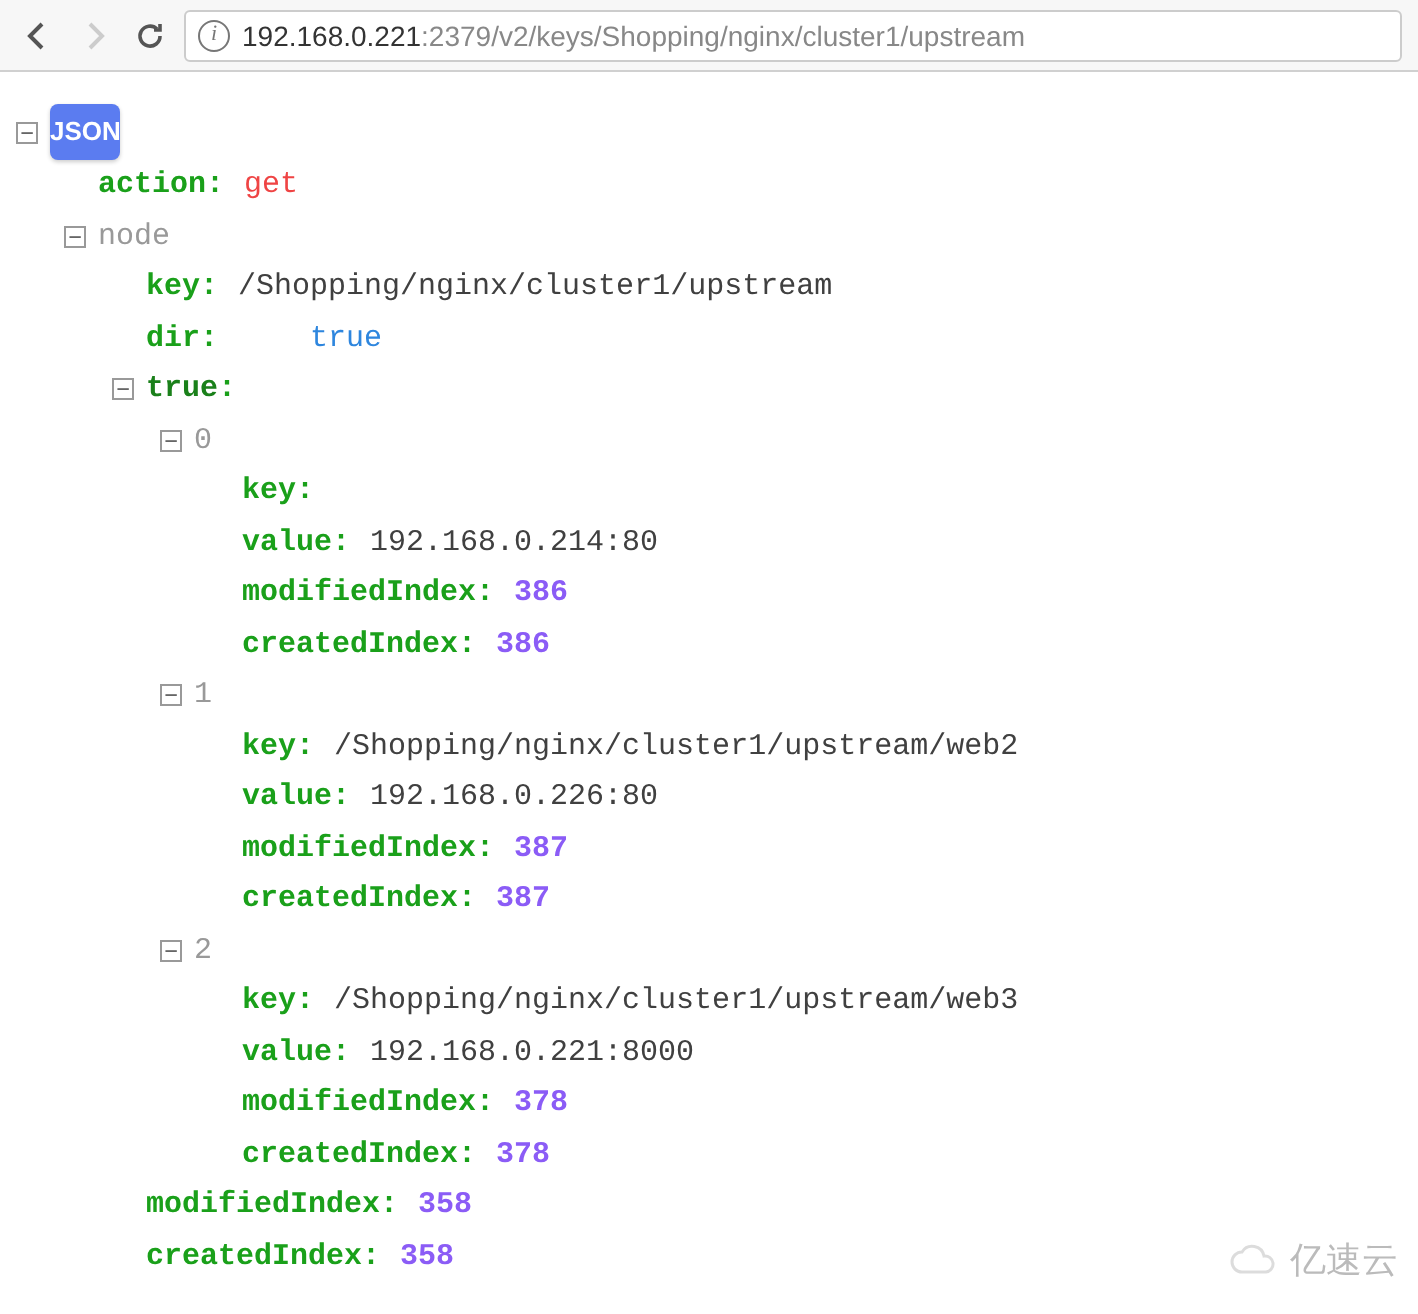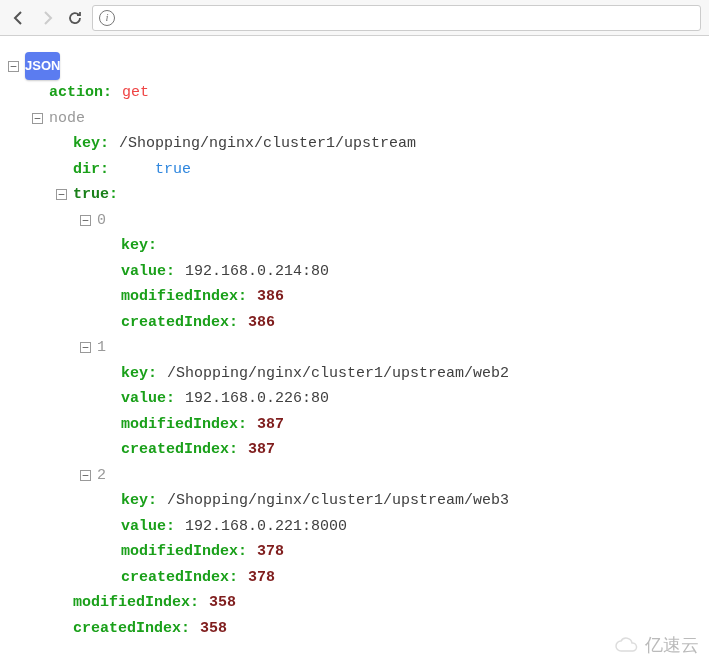--- a/index.html
+++ b/index.html
@@ -111,28 +111,28 @@
     border-radius: 4px;
     font-family: Arial, sans-serif;
     font-weight: bold;
     font-size: 13px;
     box-shadow: 0 1px 2px rgba(0,0,0,0.2);
   }
   .k-green { color: #1aa01a; font-weight: bold; }
   .k-darkgreen { color: #1a801a; font-weight: bold; }
   .v-orange { color: #ef4444; }
   .v-red { color: #404040; }
-  .v-purple { color: #7f1d1d; font-weight: bold; }
+  .v-purple { color: #8b5cf6; font-weight: bold; }
   .v-blue { color: #2e86de; margin-left: 36px; }
   .v-grey { color: #999; }
   .colon { color: #1aa01a; font-weight: bold; margin-right: 10px; }
   .watermark {
     position: absolute;
     right: 10px;
-    bottom: 0;
+    bottom: 15px;
     color: #bbb;
     font-size: 18px;
     font-family: Arial, sans-serif;
     display: flex;
     align-items: center;
     gap: 4px;
   }
   .watermark svg { opacity: 0.5; }
 </style>
 </head>
@@ -150,20 +150,23 @@
       </svg>
   </div>
   <div class="nav-btn enabled">
     <svg width="16" height="16" viewBox="0 0 16 16">
         <path d="M13 8a5 5 0 1 1-1.5-3.5" stroke="#555" stroke-width="1.8" fill="none"></path>
         <path d="M13 2v3h-3" stroke="#555" stroke-width="1.8" fill="none"></path>
       </svg>
   </div>
   <div class="url-bar">
     <span class="url-info-icon">i</span>
+    <span>
+      <span class="url-host">192.168.0.221</span><span class="url-path">:2379/v2/keys/Shopping/nginx/cluster1/upstream</span>
+    </span>
   </div>
 </div>
 
 <div class="content">
 
   <div class="row">
     <span class="toggle">−</span>
     <span class="json-badge">JSON</span>
   </div>
 

